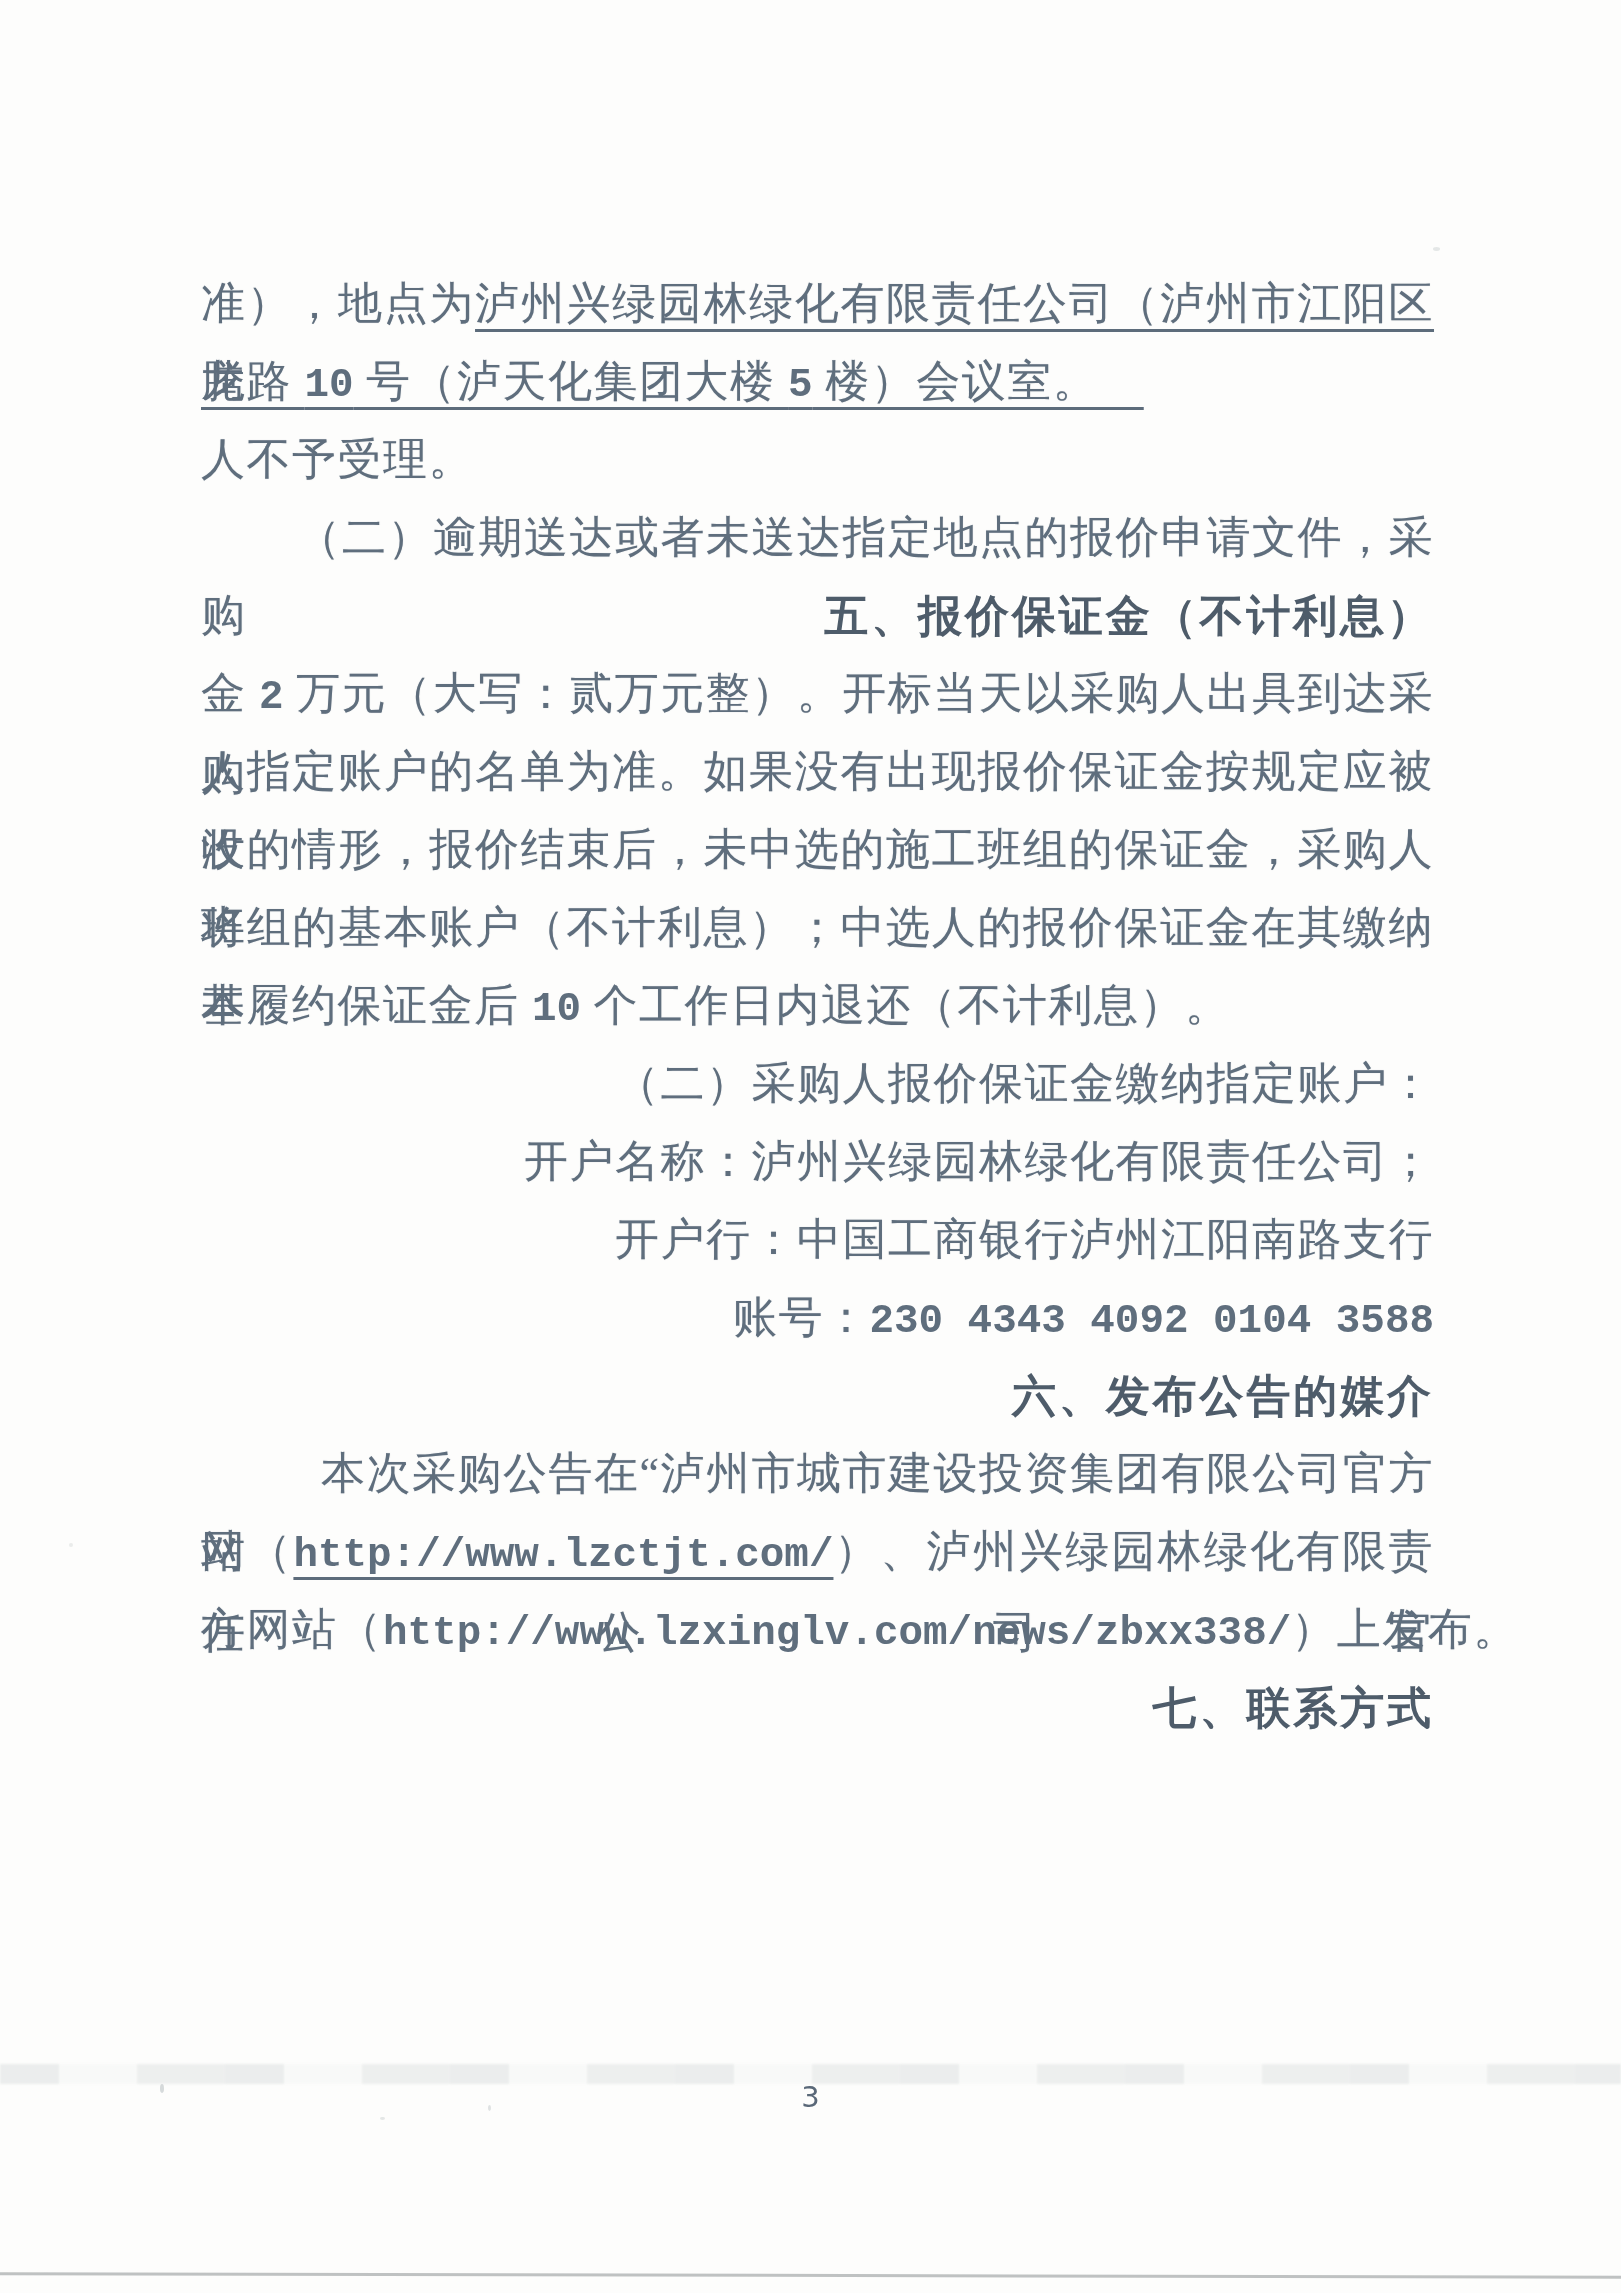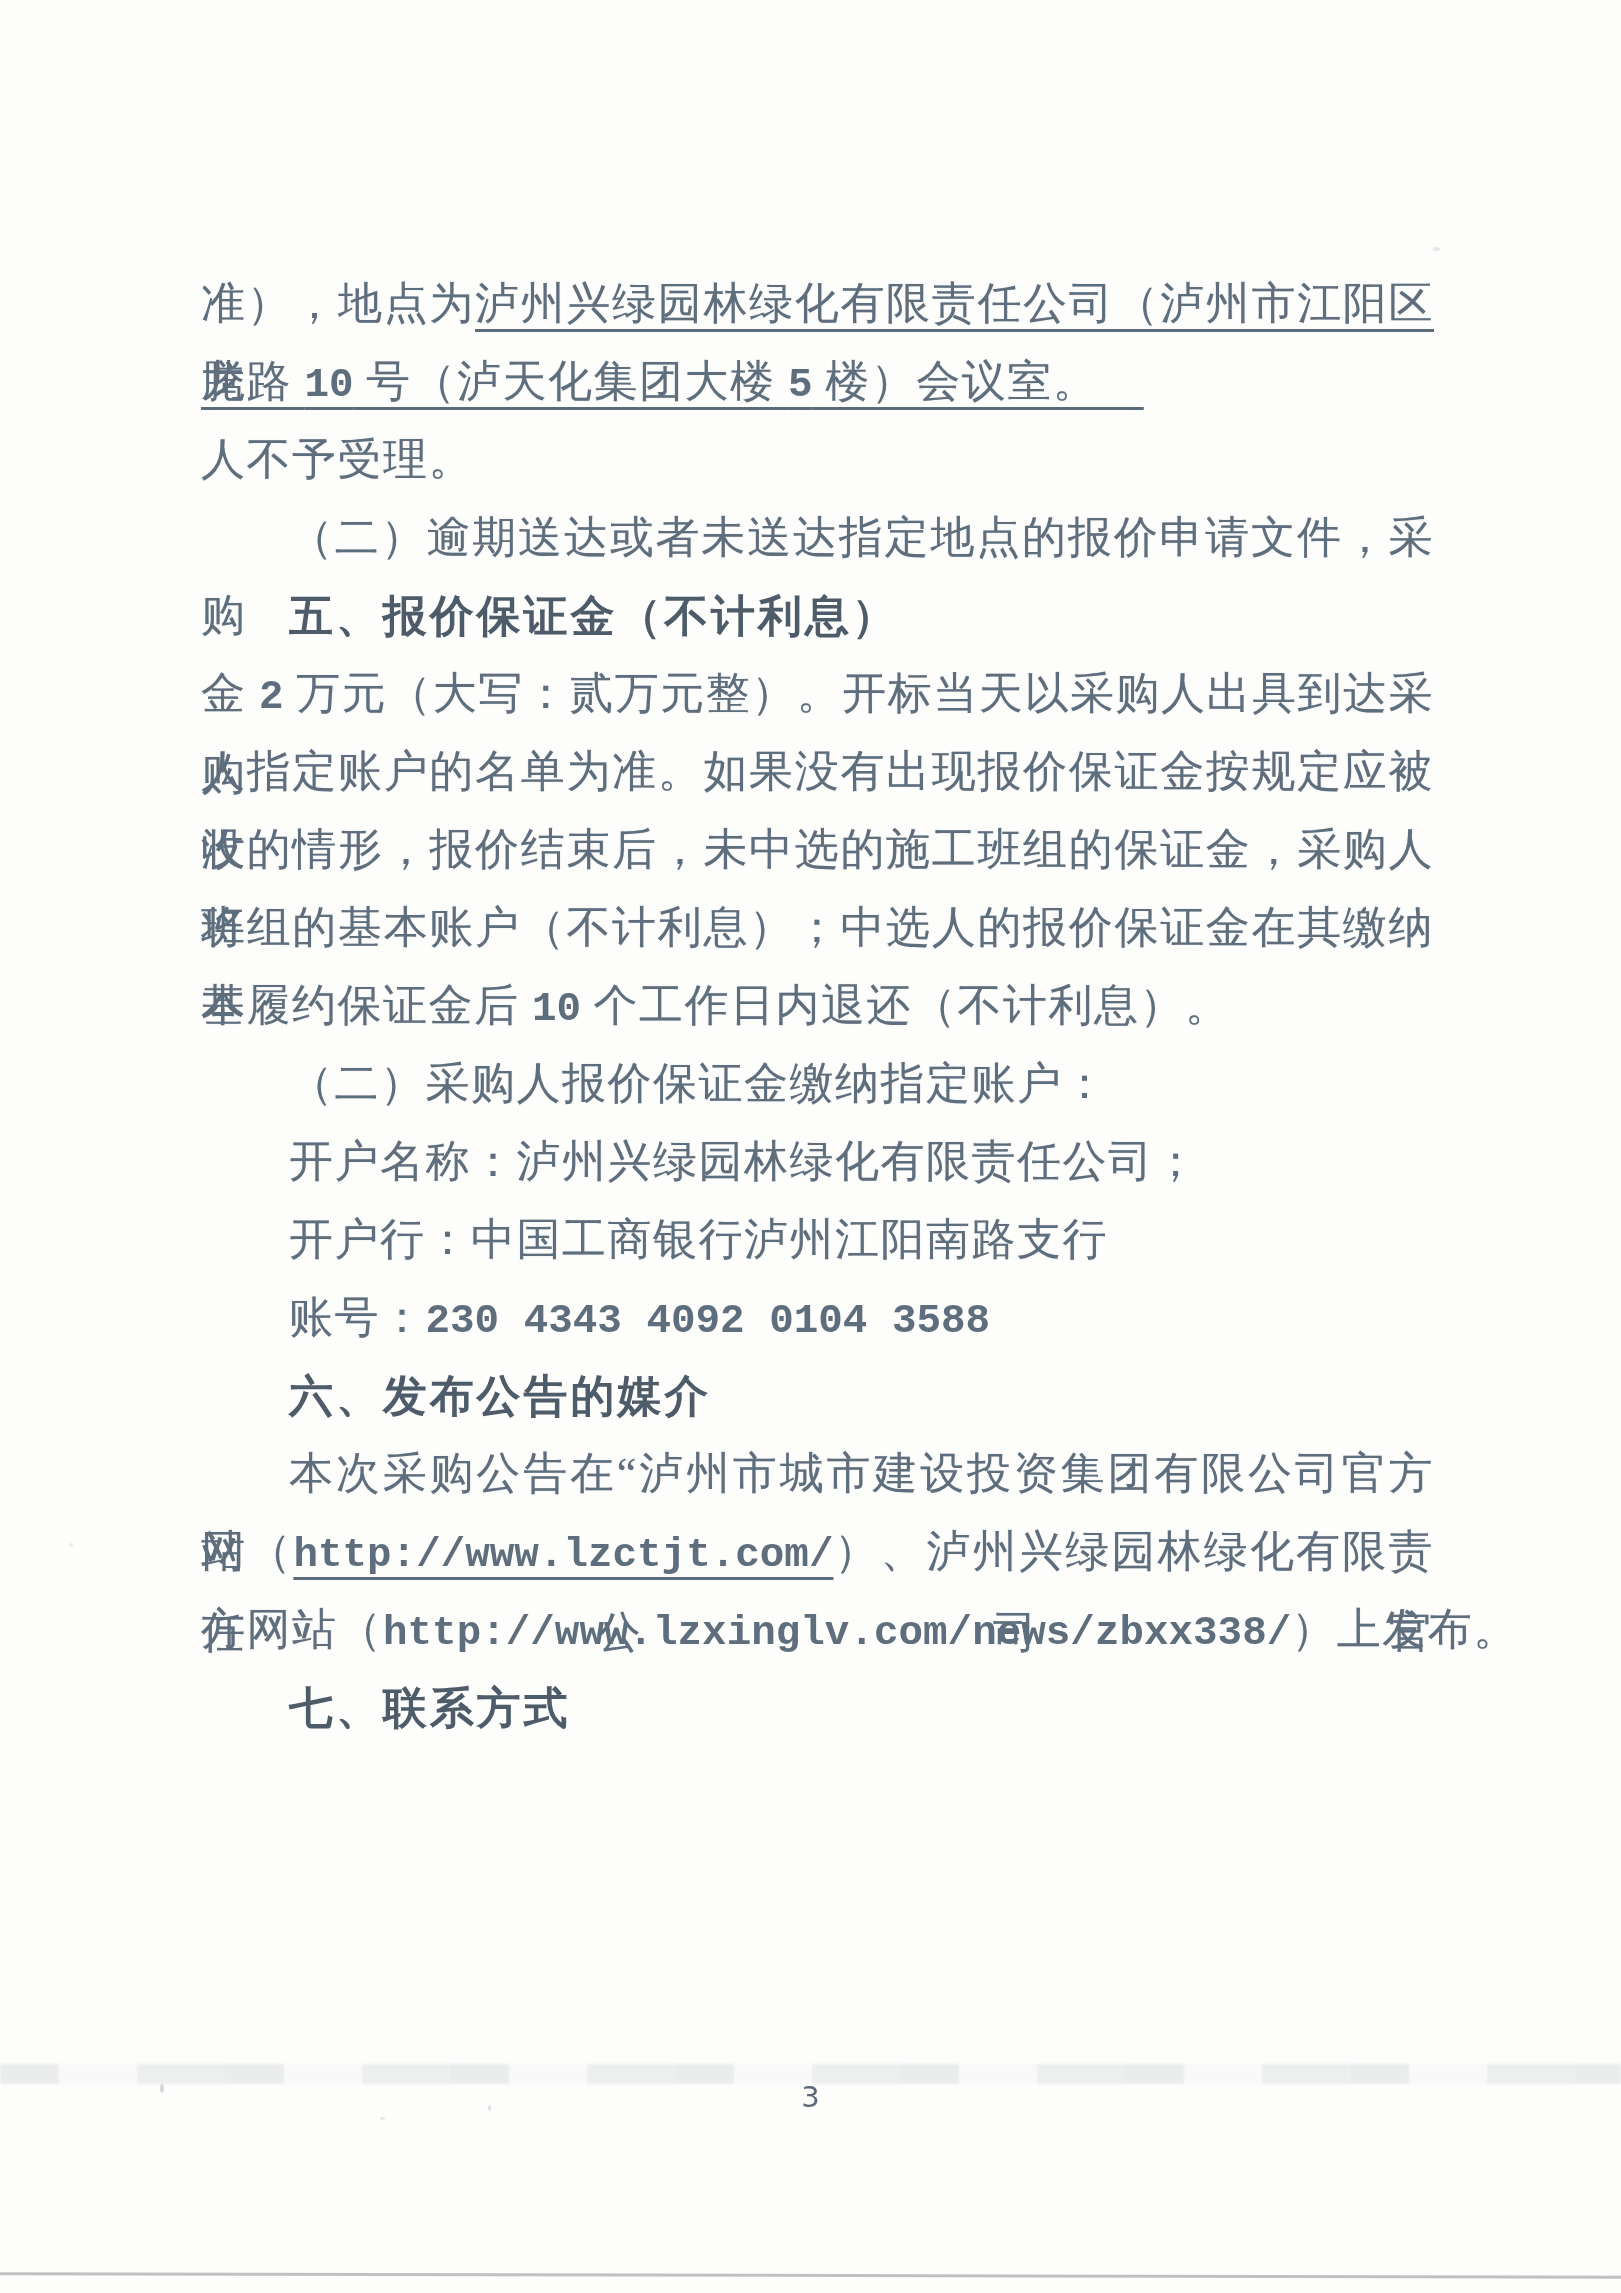--- a/index.html
+++ b/index.html
@@ -24,21 +24,21 @@
     height:78px;
     line-height:78px;
     white-space:nowrap;
     text-align:left;
   }
   .line.just{
     white-space:normal;
     text-align:justify;
     text-align-last:justify;
   }
-  .line.indent{ text-indent:88px; }
+  .line.indent{ text-indent:88px;text-align:right; }
   .line.heading{
     font-family:"DejaVu Sans","Liberation Sans",sans-serif;
     font-weight:700;
     color:#4e5c6a;
     letter-spacing:2.9px;
     text-shadow:none;
   }
   .ul{
     text-decoration:underline;
     text-decoration-thickness:2.5px;

